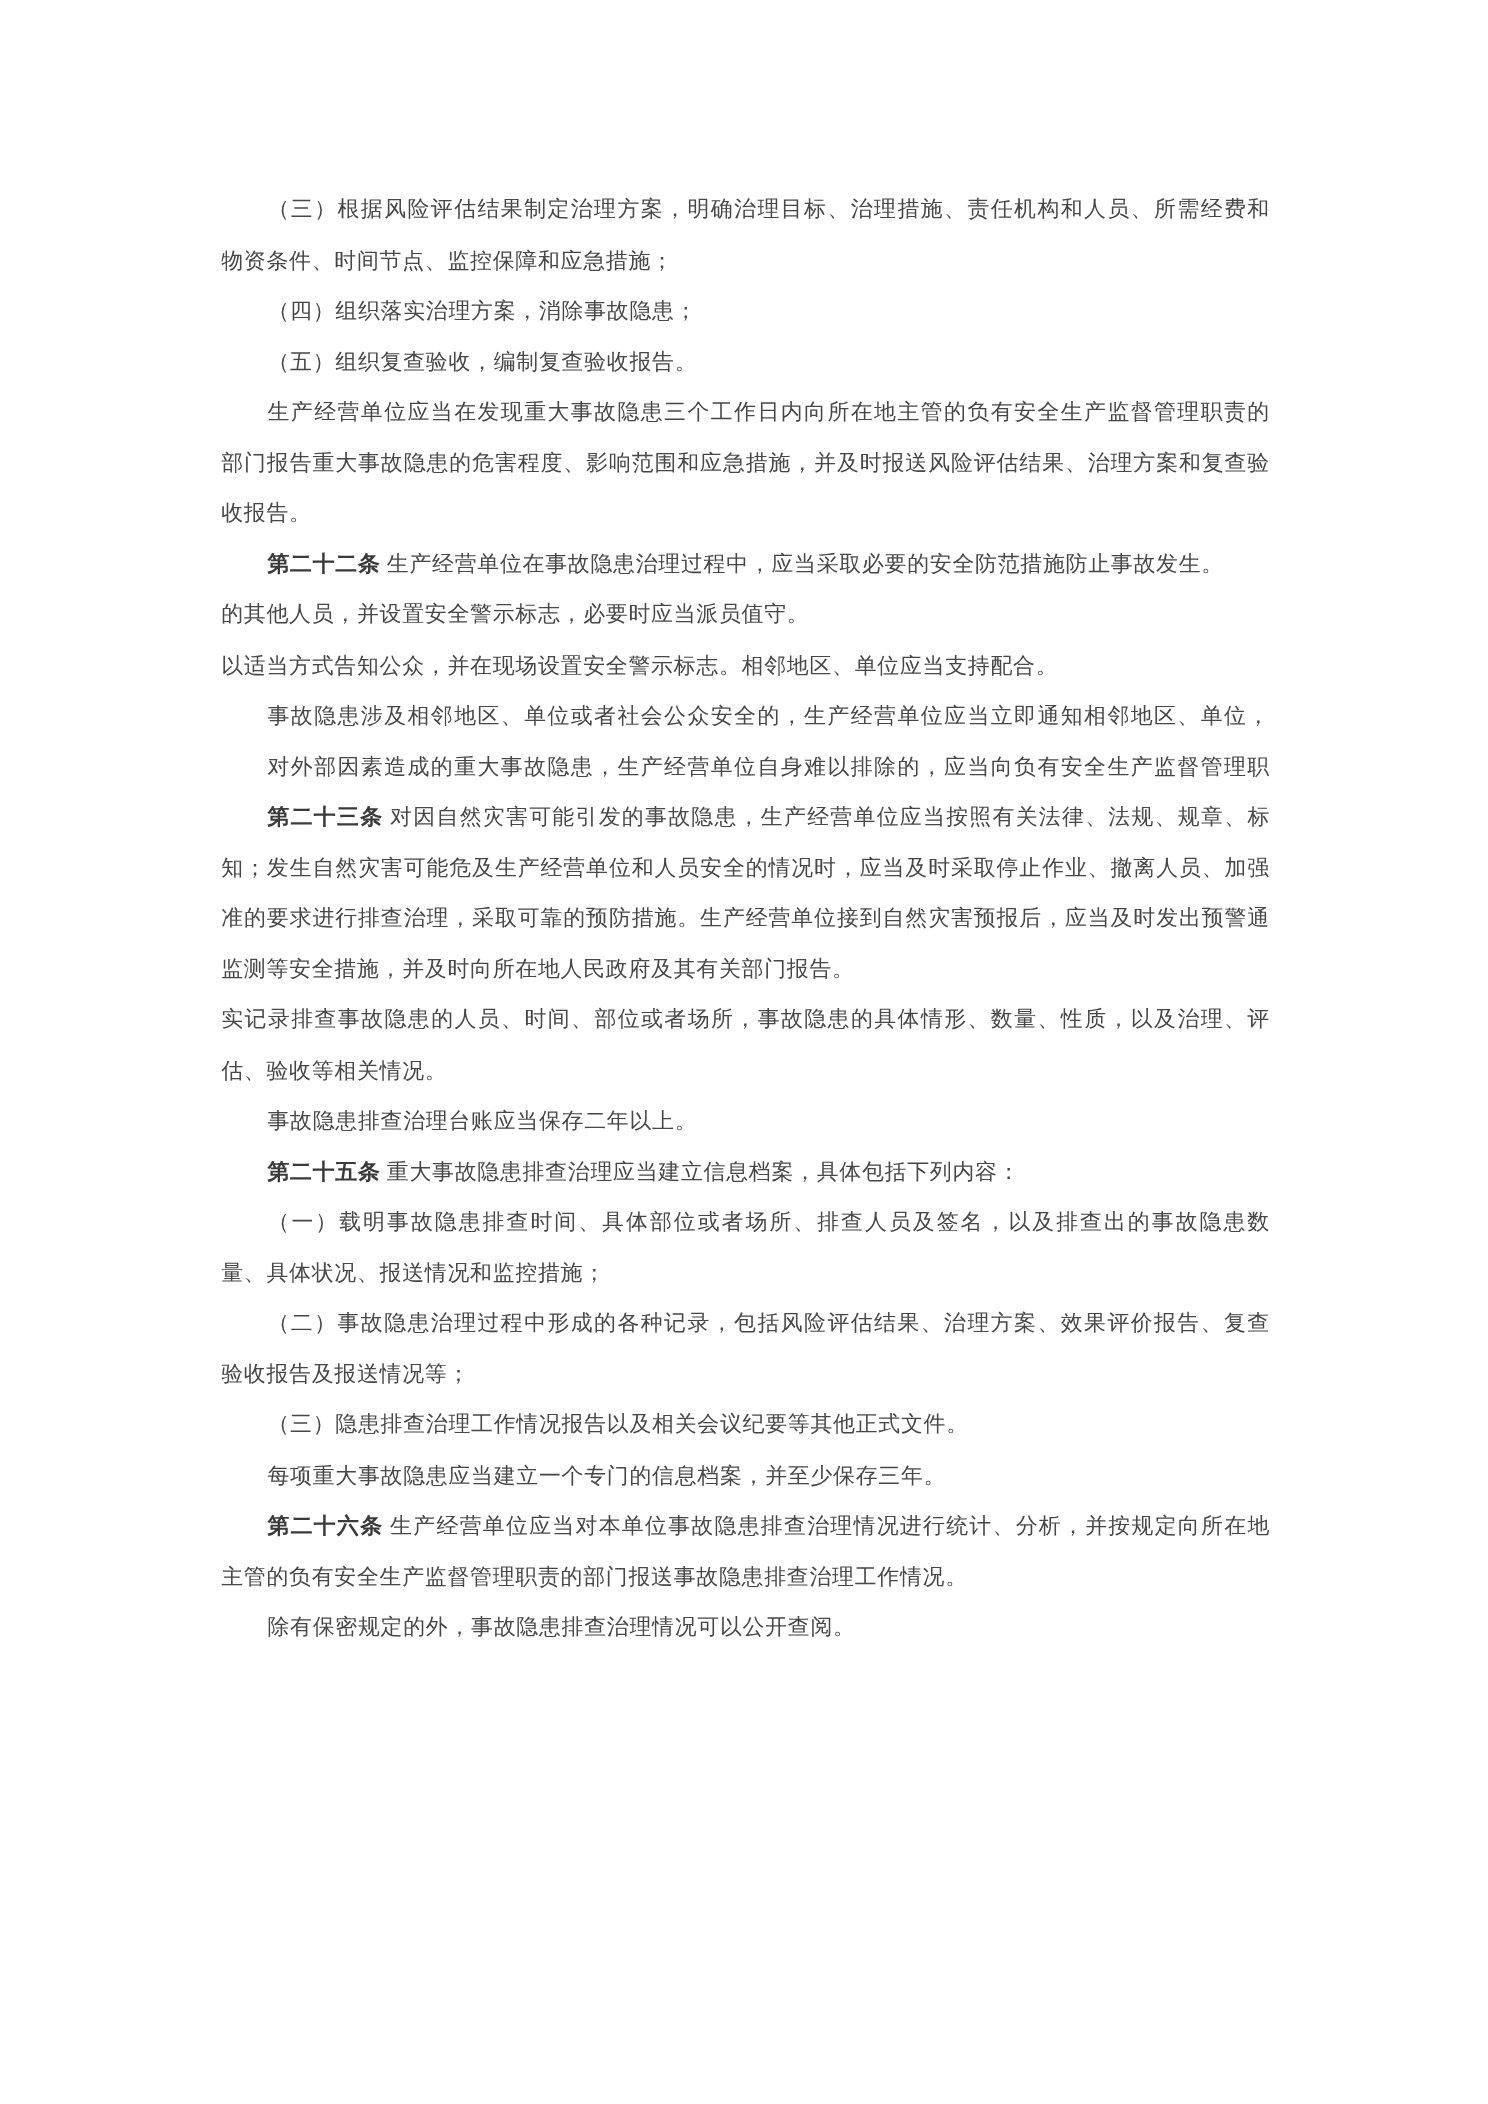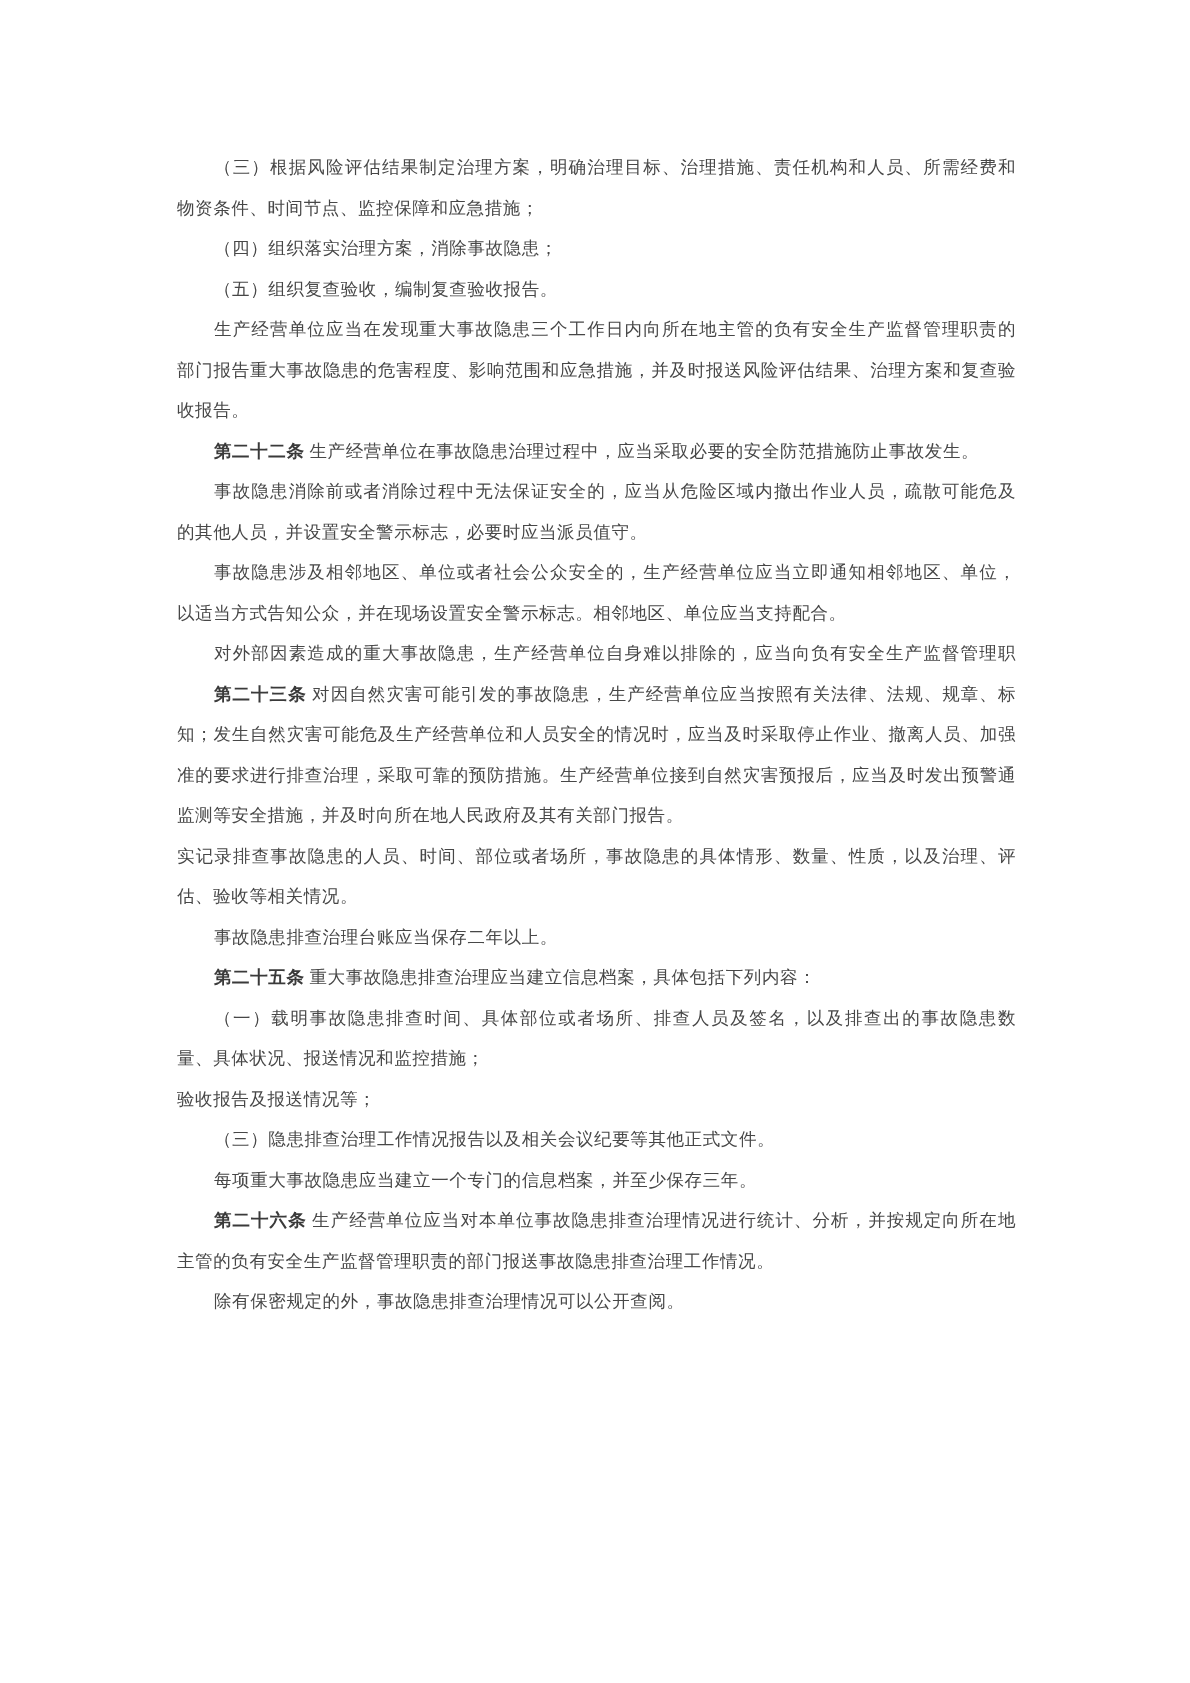--- a/index.html
+++ b/index.html
@@ -48,35 +48,35 @@
 <div class="page">
   <main class="doc" style="color: rgb(71, 71, 71); background: rgb(255, 255, 255);">
       <div class="line indent full">（三）根据风险评估结果制定治理方案，明确治理目标、治理措施、责任机构和人员、所需经费和</div>
       <div class="line">物资条件、时间节点、监控保障和应急措施；</div>
       <div class="line indent">（四）组织落实治理方案，消除事故隐患；</div>
       <div class="line indent">（五）组织复查验收，编制复查验收报告。</div>
       <div class="line indent full">生产经营单位应当在发现重大事故隐患三个工作日内向所在地主管的负有安全生产监督管理职责的</div>
       <div class="line full">部门报告重大事故隐患的危害程度、影响范围和应急措施，并及时报送风险评估结果、治理方案和复查验</div>
       <div class="line">收报告。</div>
       <div class="line indent"><span class="article-no" style="color: rgb(58, 58, 58);">第二十二条</span><span> 生产经营单位在事故隐患治理过程中，应当采取必要的安全防范措施防止事故发生。</span></div>
-      <div class="line indent full">事故隐患消除前或者消除过程中无法保证安全的，应当从危险区域内撤出作业人员，疏散可能危及</div>
       <div class="line">的其他人员，并设置安全警示标志，必要时应当派员值守。</div>
+      <div class="line">以适当方式告知公众，并在现场设置安全警示标志。相邻地区、单位应当支持配合。</div>
       <div class="line indent full">事故隐患涉及相邻地区、单位或者社会公众安全的，生产经营单位应当立即通知相邻地区、单位，</div>
-      <div class="line">以适当方式告知公众，并在现场设置安全警示标志。相邻地区、单位应当支持配合。</div>
       <div class="line indent full">对外部因素造成的重大事故隐患，生产经营单位自身难以排除的，应当向负有安全生产监督管理职</div>
       <div class="line indent full"><span class="article-no" style="color: rgb(58, 58, 58);">第二十三条</span><span> 对因自然灾害可能引发的事故隐患，生产经营单位应当按照有关法律、法规、规章、标</span></div>
       <div class="line full">知；发生自然灾害可能危及生产经营单位和人员安全的情况时，应当及时采取停止作业、撤离人员、加强</div>
       <div class="line full">准的要求进行排查治理，采取可靠的预防措施。生产经营单位接到自然灾害预报后，应当及时发出预警通</div>
       <div class="line">监测等安全措施，并及时向所在地人民政府及其有关部门报告。</div>
       <div class="line full">实记录排查事故隐患的人员、时间、部位或者场所，事故隐患的具体情形、数量、性质，以及治理、评</div>
       <div class="line">估、验收等相关情况。</div>
       <div class="line indent">事故隐患排查治理台账应当保存二年以上。</div>
       <div class="line indent"><span class="article-no" style="color: rgb(58, 58, 58);">第二十五条</span><span> 重大事故隐患排查治理应当建立信息档案，具体包括下列内容：</span></div>
       <div class="line indent full">（一）载明事故隐患排查时间、具体部位或者场所、排查人员及签名，以及排查出的事故隐患数</div>
       <div class="line">量、具体状况、报送情况和监控措施；</div>
+      <div class="line indent full">（二）事故隐患治理过程中形成的各种记录，包括风险评估结果、治理方案、效果评价报告、复查</div>
       <div class="line">验收报告及报送情况等；</div>
       <div class="line indent">（三）隐患排查治理工作情况报告以及相关会议纪要等其他正式文件。</div>
       <div class="line indent">每项重大事故隐患应当建立一个专门的信息档案，并至少保存三年。</div>
       <div class="line indent full"><span class="article-no" style="color: rgb(58, 58, 58);">第二十六条</span><span> 生产经营单位应当对本单位事故隐患排查治理情况进行统计、分析，并按规定向所在地</span></div>
       <div class="line">主管的负有安全生产监督管理职责的部门报送事故隐患排查治理工作情况。</div>
       <div class="line indent">除有保密规定的外，事故隐患排查治理情况可以公开查阅。</div>
     </main>
 </div>
 
 </body></html>

